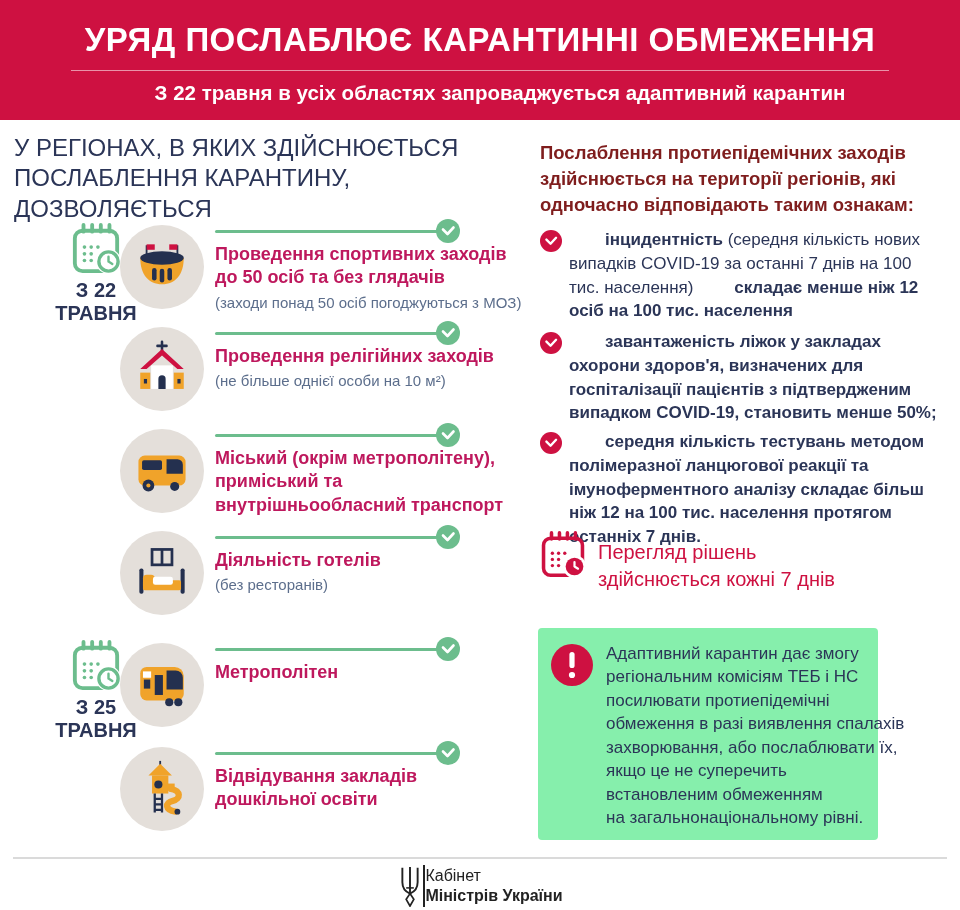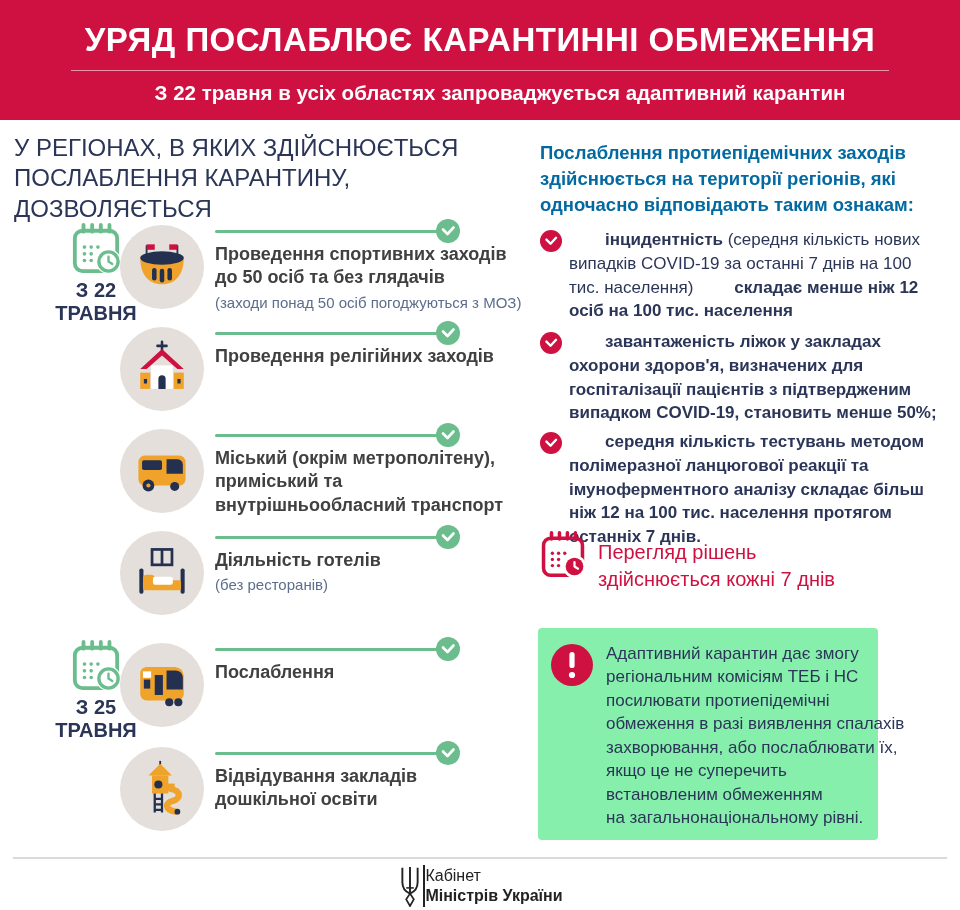--- a/index.html
+++ b/index.html
@@ -17,26 +17,26 @@
 
   .date-badge{position:absolute;left:0;width:130px;text-align:center;margin-left:31px;}
   .date-badge svg{display:block;margin:0 auto;}
   .date-label{margin-top:3px;color:#2B3557;font-size:20px;font-weight:bold;line-height:1.15;white-space:pre-line;}
 
   .item{position:absolute;left:0;width:540px;height:100px;}
   .item .circle{position:absolute;left:120px;top:-5px;width:84px;height:84px;border-radius:50%;background:#E4DFDA;display:flex;align-items:center;justify-content:center;}
   .item .iline{position:absolute;left:215px;top:0;width:232px;height:3px;background:#6CBD8D;border-radius:2px;}
   .item .icheck{position:absolute;right:-13px;top:-11px;width:24px;height:24px;}
   .item .itext{position:absolute;left:215px;top:13px;width:320px;}
-  .ititle{color:#404040;font-size:18px;font-weight:bold;line-height:1.3;white-space:pre-line;}
+  .ititle{color:#be185d;font-size:18px;font-weight:bold;line-height:1.3;white-space:pre-line;}
   .inote{color:#5C6E8C;font-size:15px;line-height:1.3;margin-top:3px;white-space:pre-line;}
 
   
   .rcol{position:absolute;left:540px;top:0;width:406px;}
-  .r-heading{position:absolute;left:0;top:140px;width:406px;color:#0369a1;font-size:18.5px;font-weight:bold;line-height:1.4;}
+  .r-heading{position:absolute;left:0;top:140px;width:406px;color:#7f1d1d;font-size:18.5px;font-weight:bold;line-height:1.4;}
   .bullet{position:absolute;left:0;width:400px;}
   .bullet .bicon{position:absolute;left:0;top:2px;width:22px;height:22px;}
   .bullet .btext{margin-left:29px;color:#2B3557;font-size:17px;line-height:1.4;}
   .btext .b{font-weight:bold;margin-left:36px;}
   .btext .r{font-weight:normal;}
   .review{position:absolute;left:0;top:527px;width:406px;}
   .review svg{position:absolute;left:0;top:3px;}
   .review-text{position:absolute;left:58px;top:0;color:#CE1141;font-size:20px;font-weight:normal;line-height:1.35;white-space:pre-line;margin-top:12px;}
   .infobox{position:absolute;left:-2px;top:628px;width:340px;height:212px;background:#86efac;border-radius:4px;}
   .alert{position:absolute;left:13px;top:16px;width:42px;height:42px;}
@@ -127,20 +127,21 @@
     <div class="iline">
       <span class="icheck">
         <svg width="24" height="24" viewBox="0 0 24 24">
             <circle cx="12" cy="12" r="12" fill="#6CBD8D"></circle>
             <path d="M7 10.5 L11.5 15 L17.5 8.5" stroke="#fff" stroke-width="2.6" fill="none" stroke-linecap="round" stroke-linejoin="round"></path>
           </svg>
       </span>
     </div>
     <div class="itext">
       <div class="ititle">Проведення релігійних заходів</div>
+      <div class="inote">(не більше однієї особи на 10 м²)</div>
     </div>
   </div>
 
   <div class="item" style="top:434px">
     <div class="circle">
       <svg width="58" height="58" viewBox="0 0 64 64">
         <rect x="6" y="15" width="52" height="33" rx="7" fill="#F0A32A"></rect>
         <rect x="10" y="20" width="22" height="11" rx="2" fill="#24304F"></rect>
         <path d="M37 19 h12 a6 6 0 0 1 6 6 v10 h-18 Z" fill="#24304F"></path>
         <circle cx="17" cy="48" r="6.5" fill="#24304F"></circle>
@@ -222,21 +223,21 @@
     </div>
     <div class="iline">
       <span class="icheck">
         <svg width="24" height="24" viewBox="0 0 24 24">
             <circle cx="12" cy="12" r="12" fill="#6CBD8D"></circle>
             <path d="M7 10.5 L11.5 15 L17.5 8.5" stroke="#fff" stroke-width="2.6" fill="none" stroke-linecap="round" stroke-linejoin="round"></path>
           </svg>
       </span>
     </div>
     <div class="itext">
-      <div class="ititle">Послаблення</div>
+      <div class="ititle">Метрополітен</div>
     </div>
   </div>
 
   <div class="item" style="top:752px">
     <div class="circle">
       <svg width="58" height="58" viewBox="0 0 64 64">
         <line x1="30" y1="1" x2="30" y2="6" stroke="#24304F" stroke-width="2"></line>
         <polygon points="30,4 17,17 43,17" fill="#F0A32A"></polygon>
         <rect x="21" y="17" width="18" height="20" fill="#F0A32A"></rect>
         <circle cx="28" cy="27" r="4.5" fill="#24304F"></circle>

